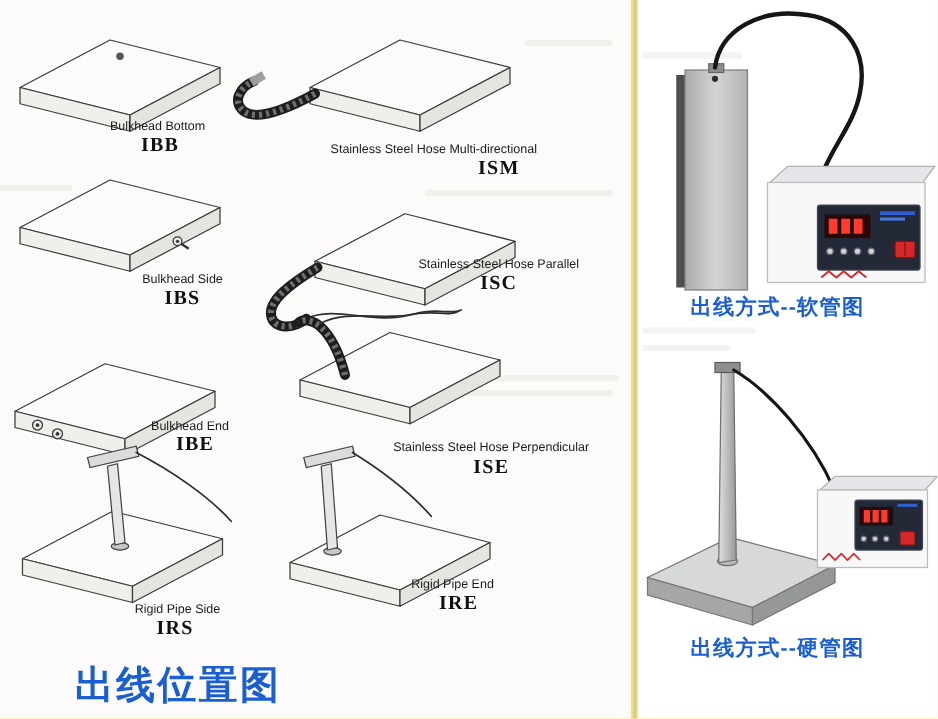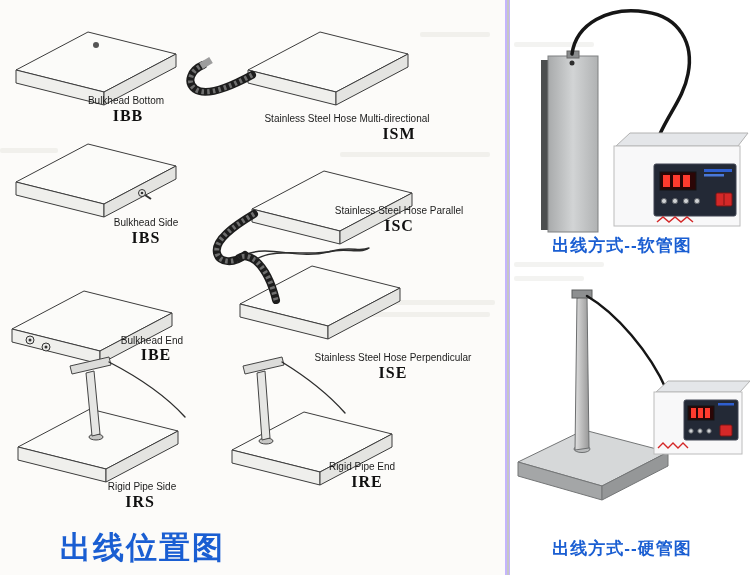--- a/index.html
+++ b/index.html
@@ -1,30 +1,30 @@
 <!DOCTYPE html>
 <html><head>
 <meta charset="utf-8">
 <style>
   html,body{margin:0;padding:0;background:#fff;}
-  .stage{position:relative;width:750px;height:575px;background:#c4b5fd;overflow:hidden;
+  .stage{position:relative;width:750px;height:575px;background:#fde047;overflow:hidden;
          font-family:"Liberation Sans",sans-serif;}
   .stage svg{position:absolute;display:block;}
   #leftSvg{left:0;top:0;}
   #rightSvg{left:510px;top:0;}
   .divider{position:absolute;left:507px;top:0;width:2px;height:575px;background:#c6c6c6;}
   .lbl{font-family:"Liberation Sans",sans-serif;font-size:10px;fill:#1c1c1c;text-anchor:middle;}
   .code{font-family:"Liberation Serif",serif;font-size:16px;font-weight:bold;fill:#101010;
         text-anchor:middle;letter-spacing:1px;}
   .diagram-title{position:absolute;left:60px;top:527px;width:400px;
         font-size:31px;font-weight:bold;color:#1a5ed2;letter-spacing:2px;}
   .caption{position:absolute;left:510px;width:224px;text-align:center;font-weight:bold;
         font-size:17px;color:#1a5ed2;letter-spacing:1px;}
   #cap1{top:234px;}
-  #cap2{top:537px;}
+  #cap2{top:507px;}
   .face{stroke:#3c3c3c;stroke-width:1;stroke-linejoin:round;}
   .ftop{fill:#fbfbf9;}
   .fleft{fill:#efefec;}
   .fright{fill:#e4e4e1;}
   .hose{fill:none;stroke:#1d1d1d;stroke-width:8;stroke-linecap:round;}
   .braid{fill:none;stroke:#6f6f6f;stroke-width:5;stroke-linecap:butt;stroke-dasharray:2.5 3.2;}
   .wire{fill:none;stroke:#2e2e2e;stroke-width:1.4;stroke-linecap:round;}
   .ghost{fill:#cfcfc8;opacity:.25;}
 </style>
 </head>

